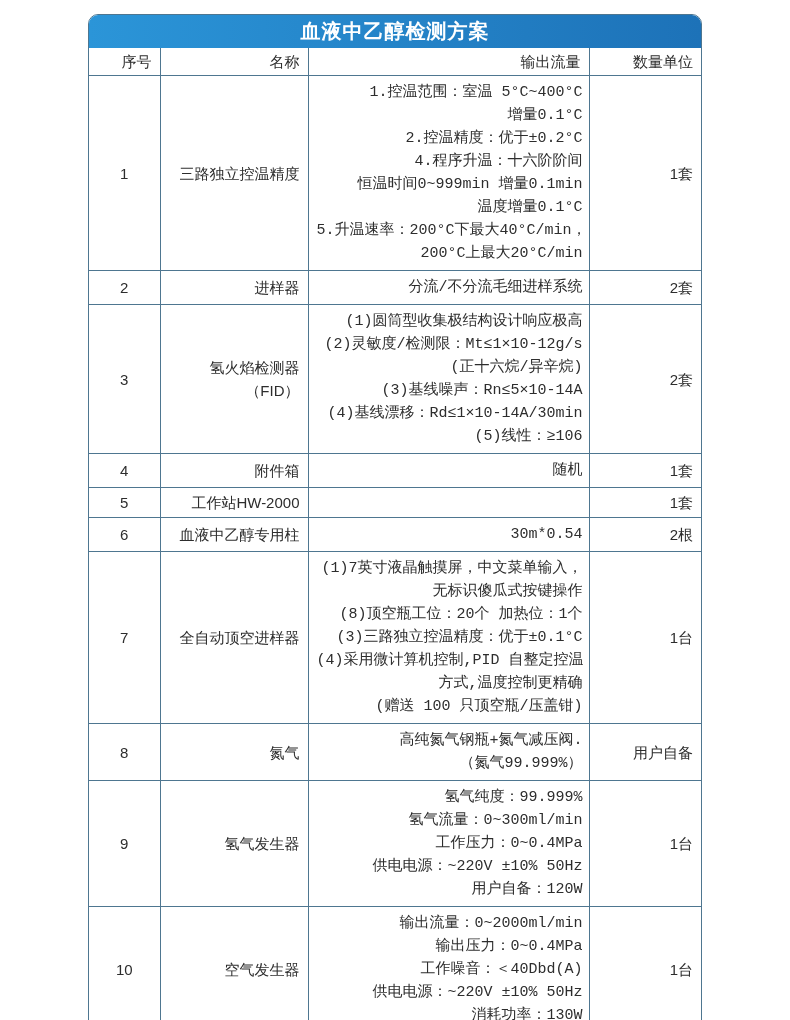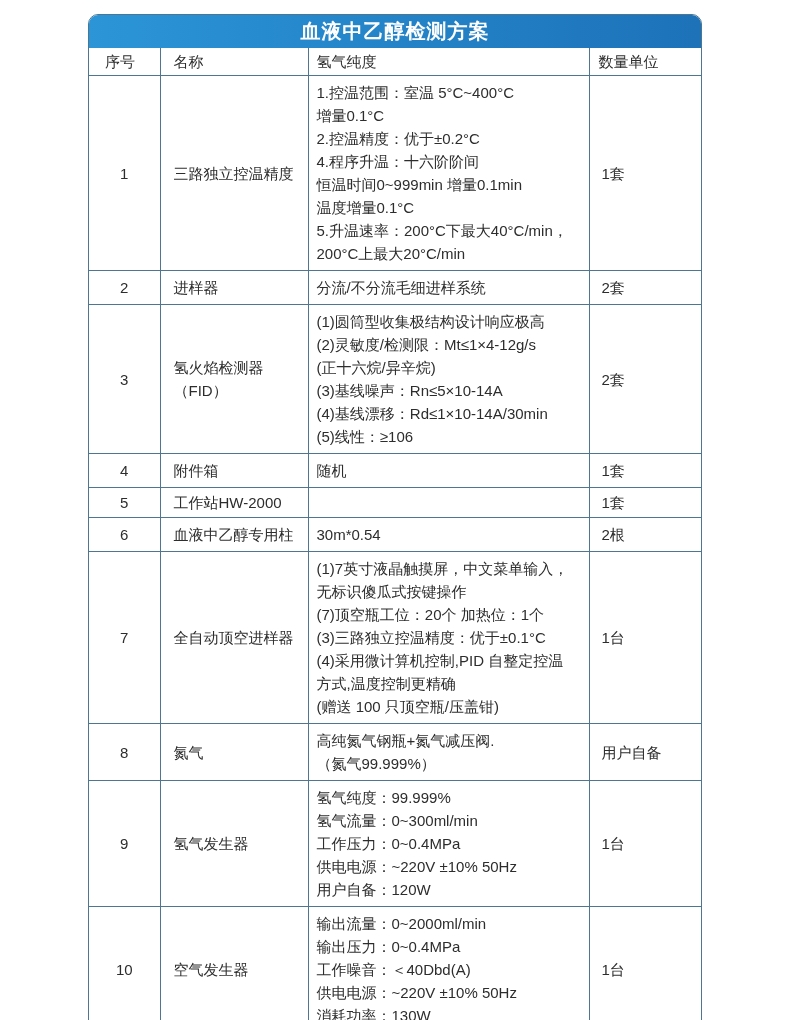--- a/index.html
+++ b/index.html
@@ -32,53 +32,53 @@
     width:100%;
     border-collapse:collapse;
     table-layout:fixed;
     font-size:15px;
   }
   .spec-table th, .spec-table td {
     border:1px solid #4e7690;
     vertical-align:middle;
     line-height:23px;
     font-weight:normal;
-    text-align:left;
+    text-align:right;
     padding:3px 8px;
     overflow:hidden;
   }
   .spec-table thead th { height:22px; padding-top:2px; padding-bottom:2px; }
   .spec-table th:first-child, .spec-table td:first-child { border-left:none; }
   .spec-table th:last-child, .spec-table td:last-child { border-right:none;padding-left:12px; }
   .spec-table thead th { border-top:none; }
   .spec-table tr:last-child td { border-bottom:none; }
   td.cell-no { text-align:center; }
   td.cell-name { padding-left:13px; }
-  td.cell-spec { padding:5px 6px 5px 8px; }
+  td.cell-spec { padding:5px 6px 5px 8px;font-family:Liberation Mono, monospace; }
   td.cell-qty { padding-left:9px; }
   .spec-line { white-space:nowrap; }
 </style>
 </head>
 <body>
 
 <div class="sheet">
   <div class="panel">
     <div class="titlebar">血液中乙醇检测方案</div>
     <table class="spec-table">
       <colgroup>
         <col style="width:71px">
         <col style="width:148px">
         <col style="width:281px">
         <col style="width:112px">
       </colgroup>
       <thead>
         <tr>
           <th class="cell-no-h" style="padding-left:16px;">序号</th>
           <th style="padding-left:13px;">名称</th>
-          <th>氢气纯度</th>
+          <th>输出流量</th>
           <th style="padding-left:9px;">数量单位</th>
         </tr>
       </thead>
       <tbody>
           <tr>
             <td class="cell-no">1</td>
             <td class="cell-name">三路独立控温精度</td>
             <td class="cell-spec">
               <div class="spec-line">1.控温范围：室温 5°C~400°C</div>
               <div class="spec-line">增量0.1°C</div>
@@ -97,21 +97,21 @@
             <td class="cell-spec">
               <div class="spec-line">分流/不分流毛细进样系统</div>
             </td>
             <td class="cell-qty">2套</td>
           </tr>
           <tr>
             <td class="cell-no">3</td>
             <td class="cell-name">氢火焰检测器（FID）</td>
             <td class="cell-spec">
               <div class="spec-line">(1)圆筒型收集极结构设计响应极高</div>
-              <div class="spec-line">(2)灵敏度/检测限：Mt≤1×4-12g/s</div>
+              <div class="spec-line">(2)灵敏度/检测限：Mt≤1×10-12g/s</div>
               <div class="spec-line">(正十六烷/异辛烷)</div>
               <div class="spec-line">(3)基线噪声：Rn≤5×10-14A</div>
               <div class="spec-line">(4)基线漂移：Rd≤1×10-14A/30min</div>
               <div class="spec-line">(5)线性：≥106</div>
             </td>
             <td class="cell-qty">2套</td>
           </tr>
           <tr>
             <td class="cell-no">4</td>
             <td class="cell-name">附件箱</td>
@@ -133,21 +133,21 @@
               <div class="spec-line">30m*0.54</div>
             </td>
             <td class="cell-qty">2根</td>
           </tr>
           <tr>
             <td class="cell-no">7</td>
             <td class="cell-name">全自动顶空进样器</td>
             <td class="cell-spec">
               <div class="spec-line">(1)7英寸液晶触摸屏，中文菜单输入，</div>
               <div class="spec-line">无标识傻瓜式按键操作</div>
-              <div class="spec-line">(7)顶空瓶工位：20个 加热位：1个</div>
+              <div class="spec-line">(8)顶空瓶工位：20个 加热位：1个</div>
               <div class="spec-line">(3)三路独立控温精度：优于±0.1°C</div>
               <div class="spec-line">(4)采用微计算机控制,PID 自整定控温</div>
               <div class="spec-line">方式,温度控制更精确</div>
               <div class="spec-line">(赠送 100 只顶空瓶/压盖钳)</div>
             </td>
             <td class="cell-qty">1台</td>
           </tr>
           <tr>
             <td class="cell-no">8</td>
             <td class="cell-name">氮气</td>

